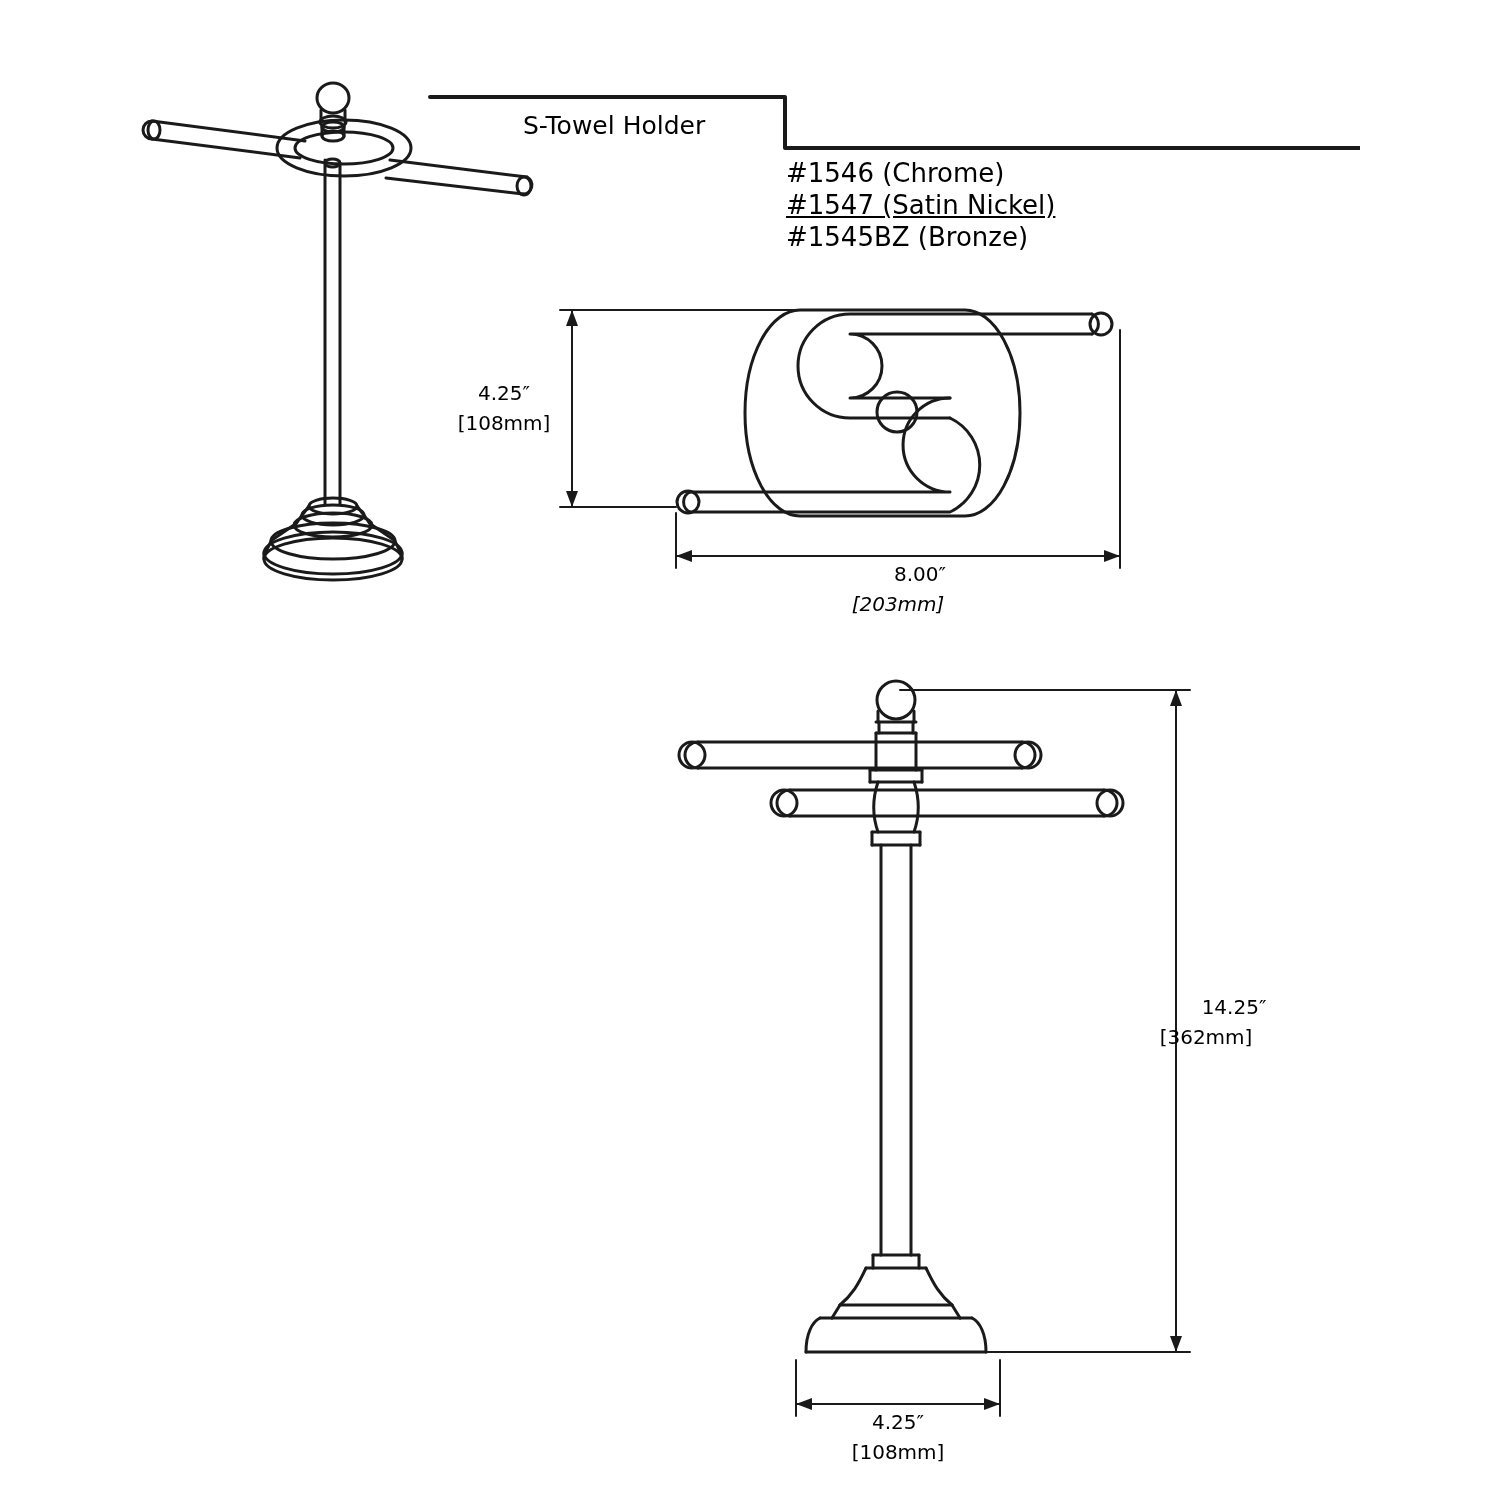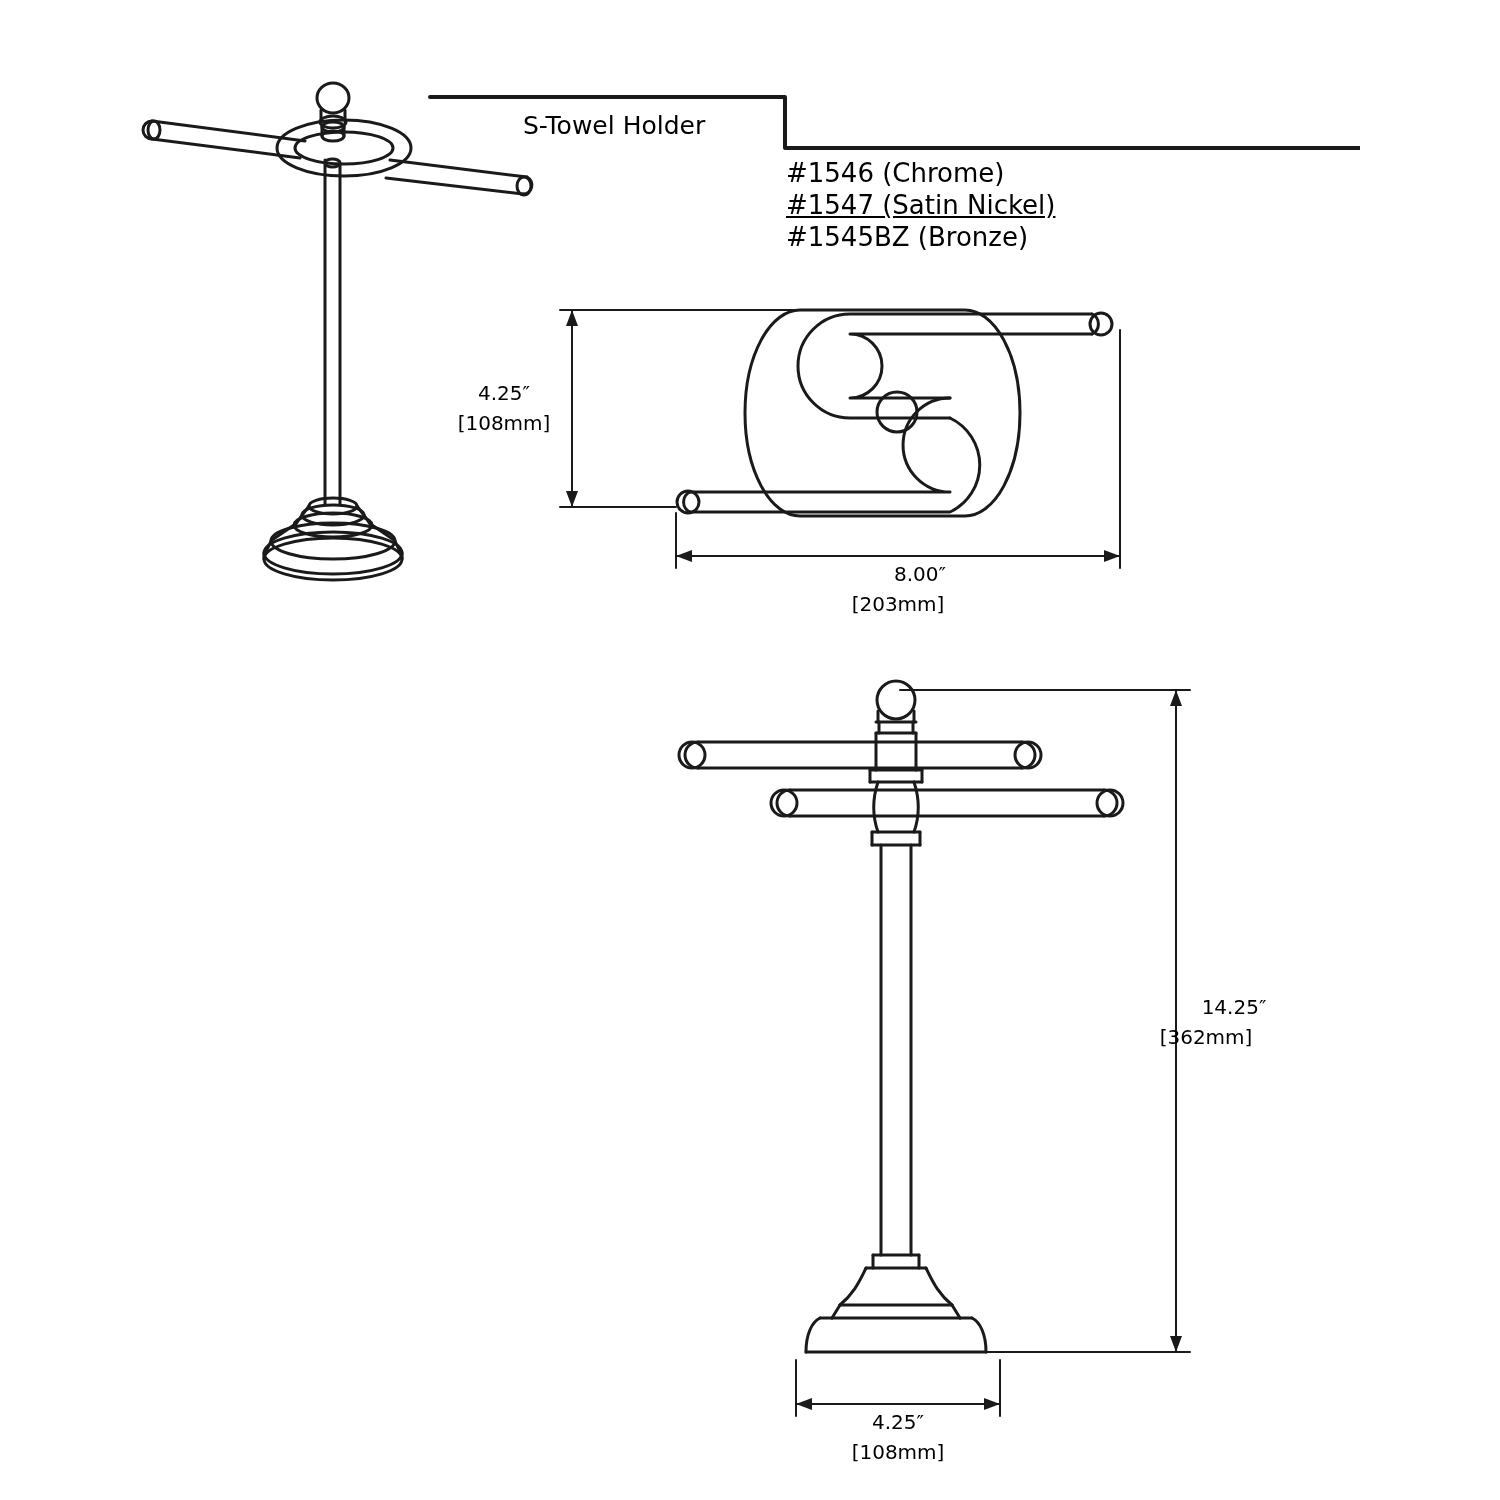--- a/index.html
+++ b/index.html
@@ -192,21 +192,21 @@
   <div class="txt title-txt" style="left:523px; top:110px;">S-Towel Holder</div>
 
   <div class="txt code-txt" style="left:786px; top:157px;">#1546 (Chrome)</div>
   <div class="txt code-txt" style="left:786px; top:189px;text-decoration:underline;">#1547 (Satin Nickel)</div>
   <div class="txt code-txt" style="left:786px; top:221px;text-align:right;">#1545BZ (Bronze)</div>
 
   <div class="txt dim-txt" style="left:424px; top:381px; width:160px;">4.25″</div>
   <div class="txt dim-txt" style="left:424px; top:411px; width:160px;">[108mm]</div>
 
   <div class="txt dim-txt" style="left:840px; top:562px; width:160px;">8.00″</div>
-  <div class="txt dim-txt" style="left:818px; top:592px; width:160px;">[203mm]</div>
+  <div class="txt dim-txt" style="left:818px; top:592px; width:160px;font-style:italic;">[203mm]</div>
 
   <div class="txt dim-txt" style="left:1144px; top:995px; width:180px;">14.25″</div>
   <div class="txt dim-txt" style="left:1116px; top:1025px; width:180px;">[362mm]</div>
 
   <div class="txt dim-txt" style="left:818px; top:1410px; width:160px;">4.25″</div>
   <div class="txt dim-txt" style="left:818px; top:1440px; width:160px;">[108mm]</div>
 
 </div>
 
 </body></html>

